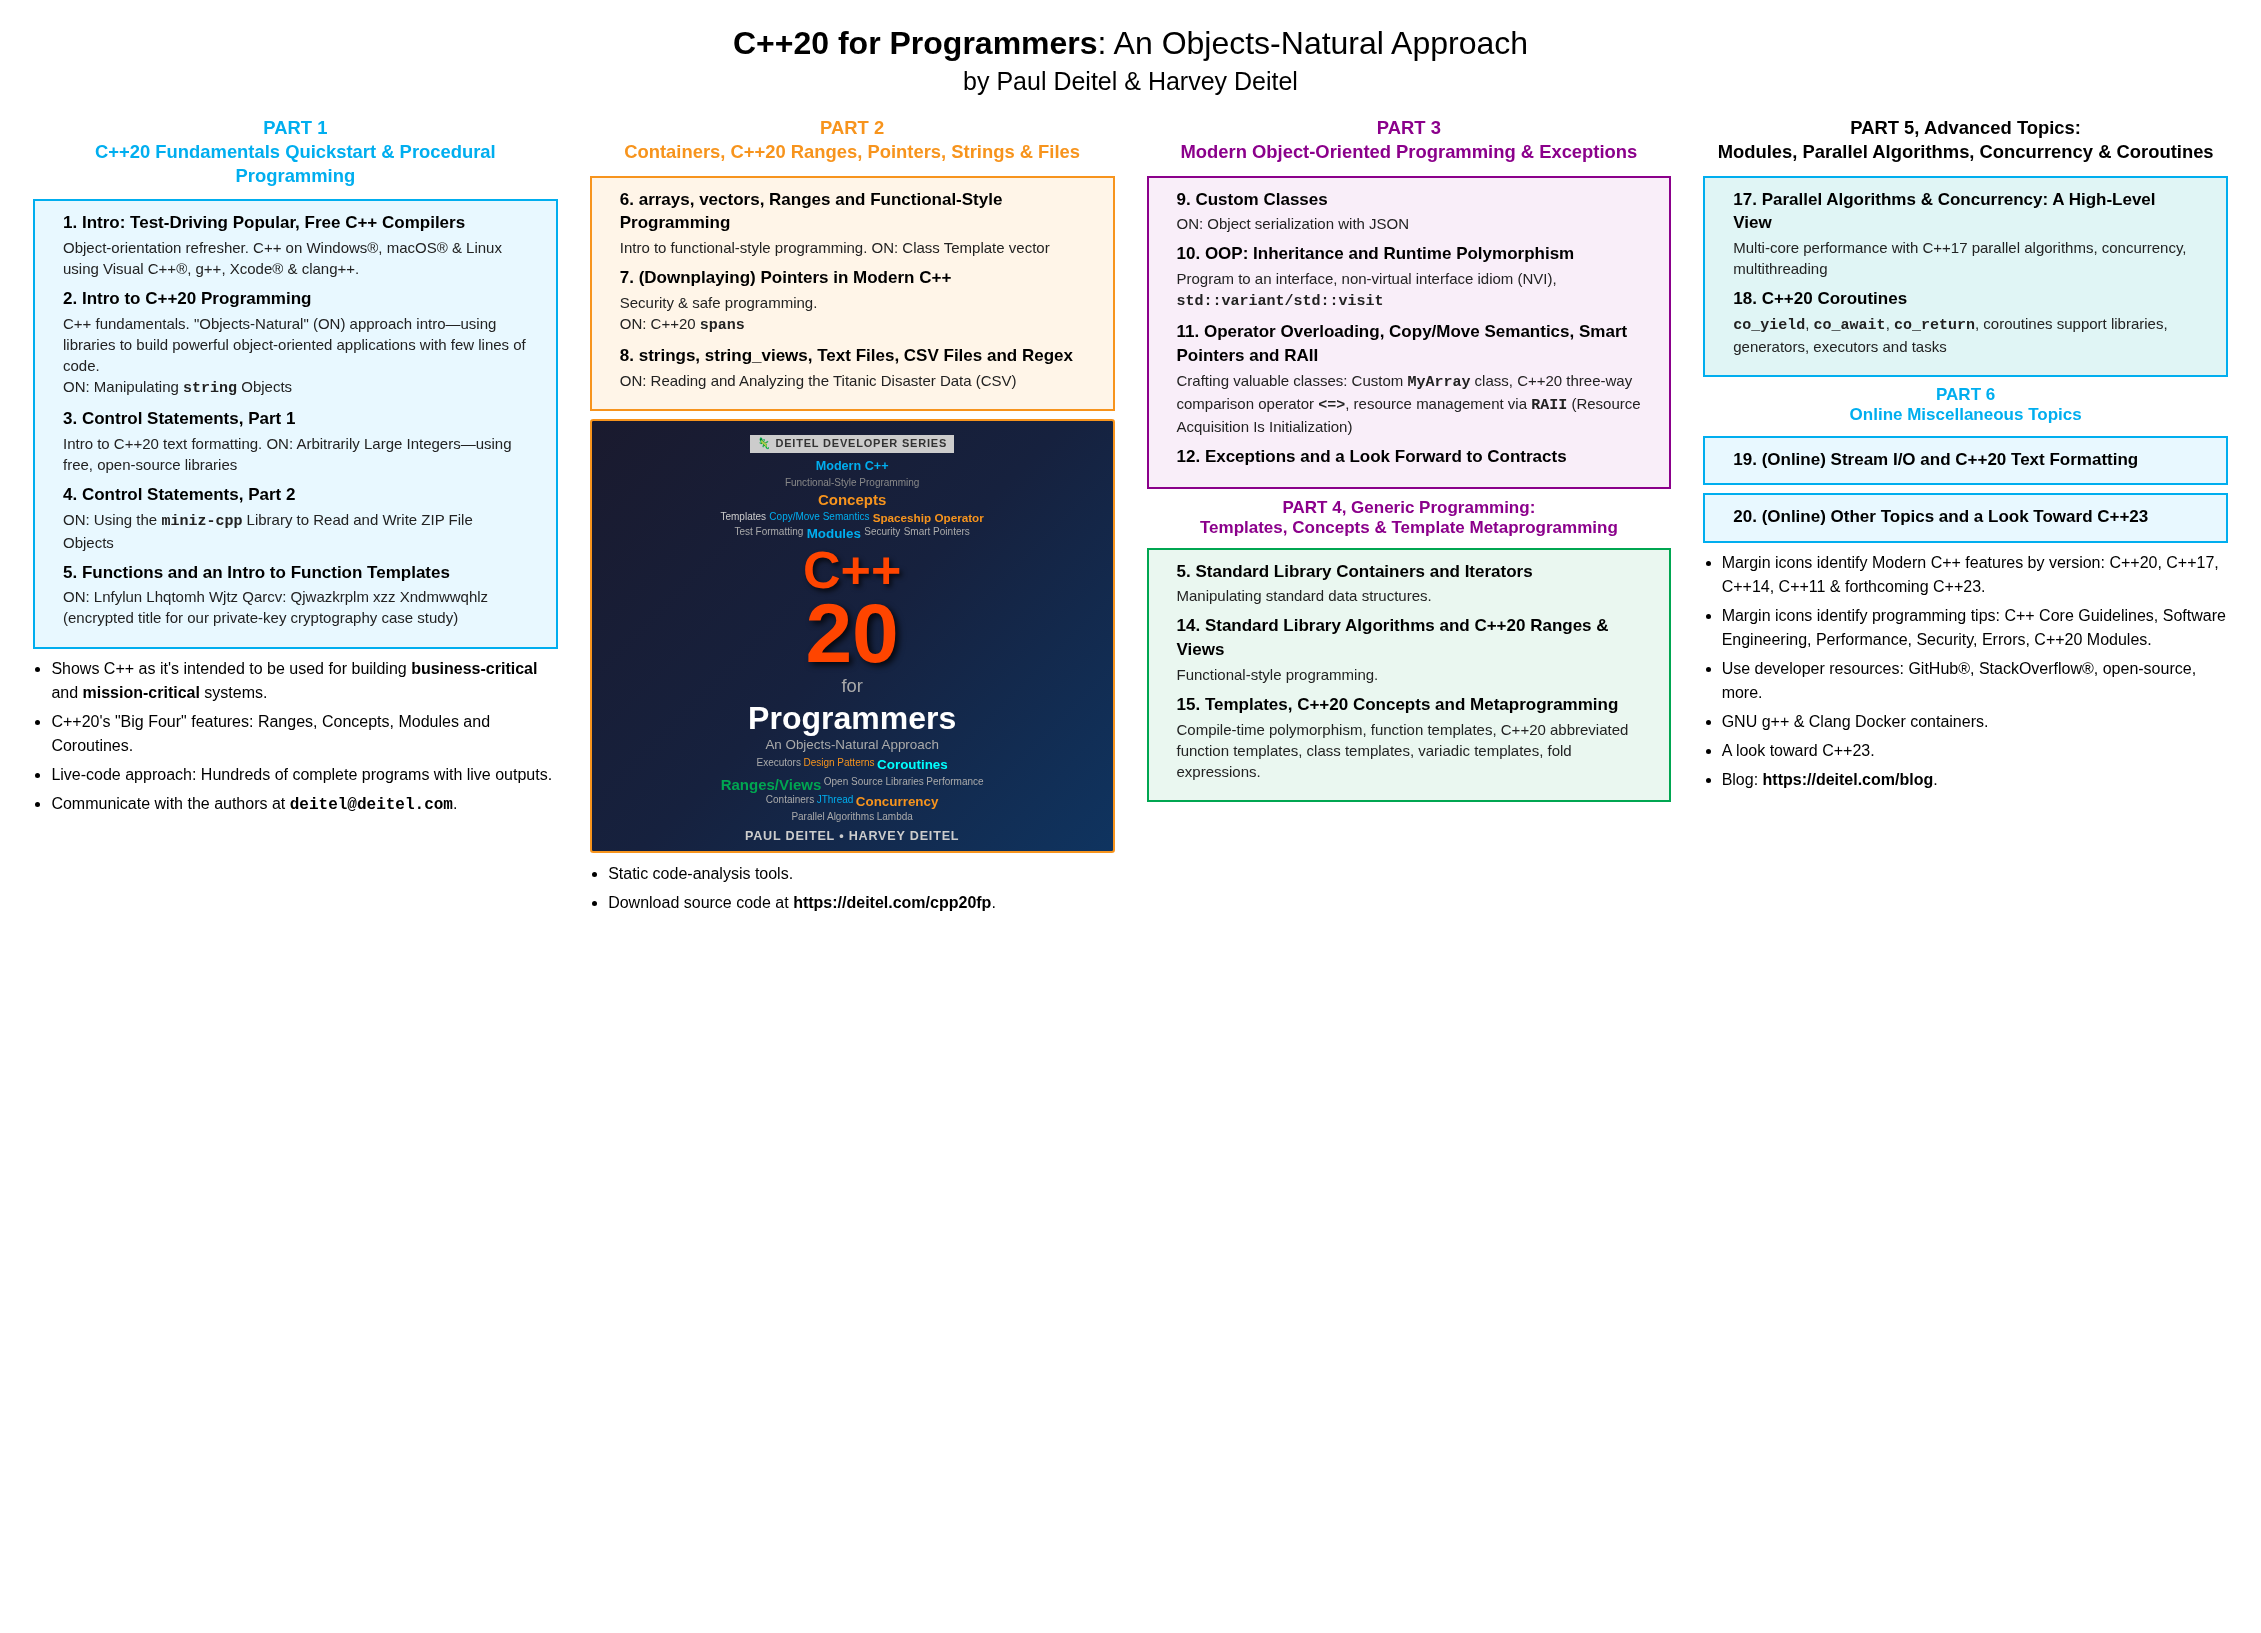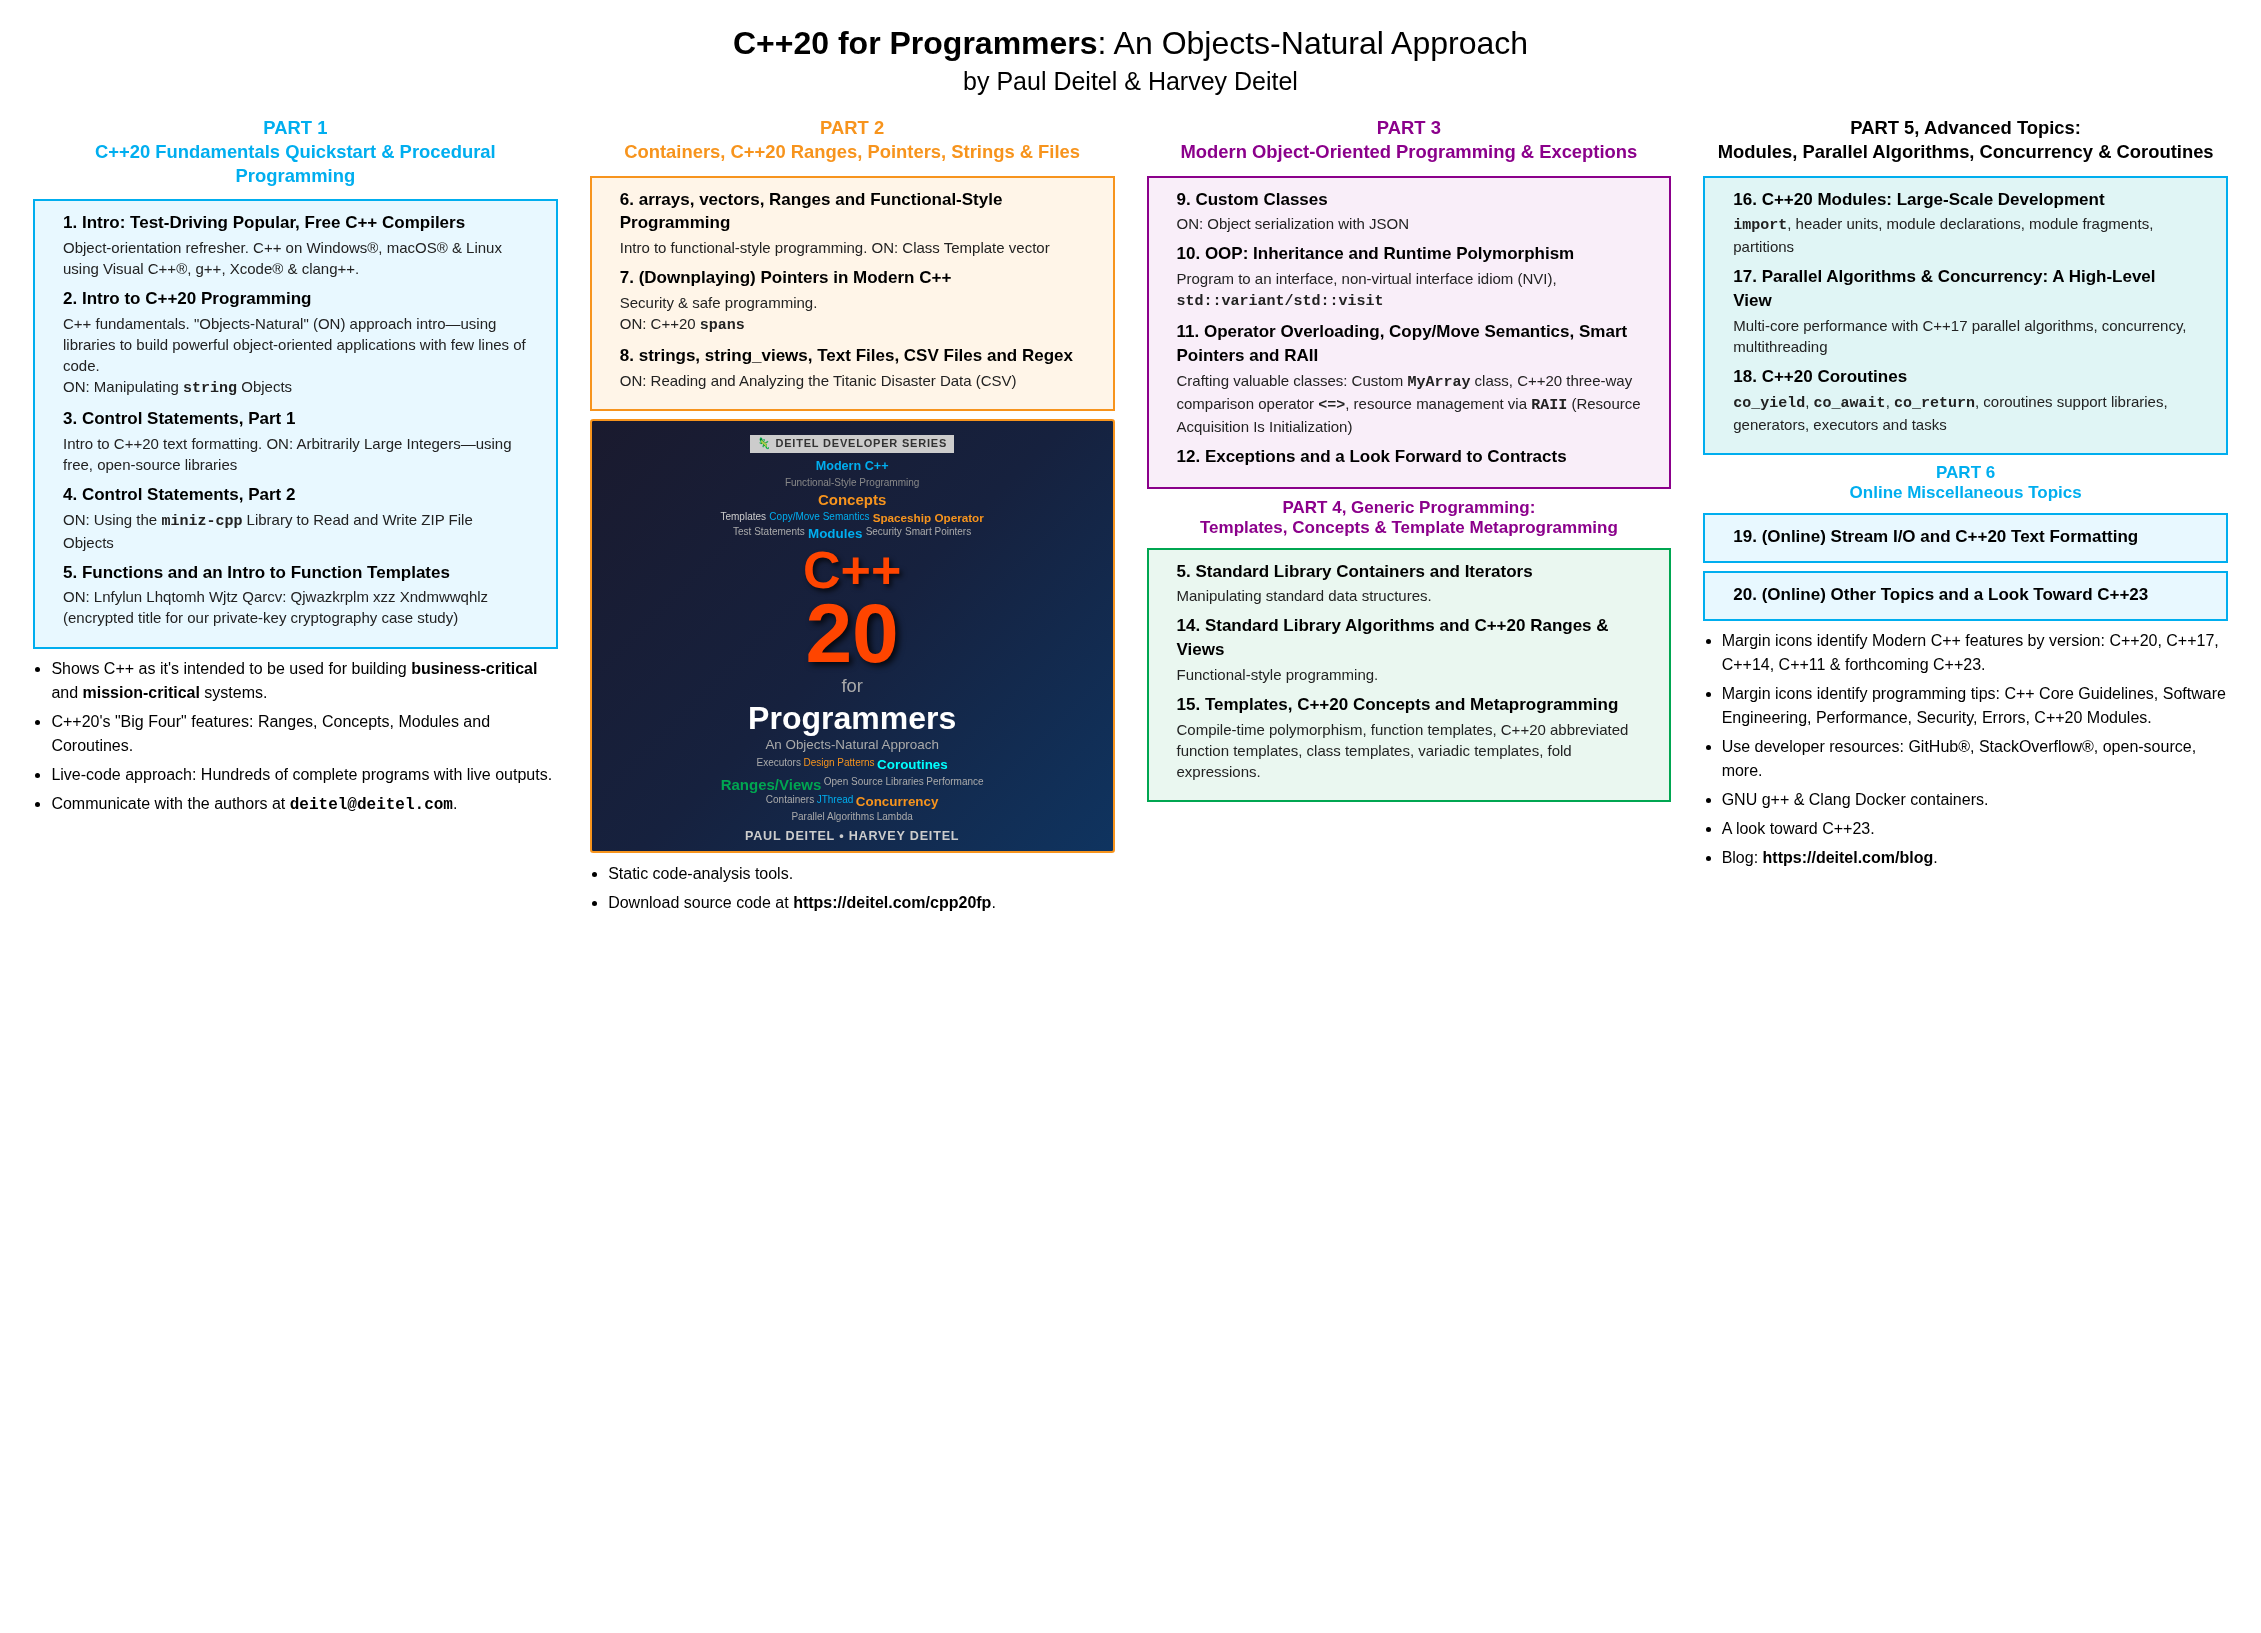--- a/index.html
+++ b/index.html
@@ -202,21 +202,21 @@
           <span style="color:#00AEEF; font-size:12.6px; font-weight:bold;">Modern C++</span>
           <span style="color:#888;">Functional-Style Programming</span>
           <span style="color:#F7941D; font-size:15px; font-weight:bold;">Concepts</span>
         </div>
         <div style="font-size:10px; color:#aaa; display:flex; flex-wrap:wrap; gap:3.3px; justify-content:center; margin-bottom:1.7px;">
           <span style="color:#ccc;">Templates</span>
           <span style="color:#00AEEF;">Copy/Move Semantics</span>
           <span style="color:#F7941D; font-size:11.7px; font-weight:bold;">Spaceship Operator</span>
         </div>
         <div style="font-size:10px; color:#aaa; display:flex; flex-wrap:wrap; gap:3.3px; justify-content:center; margin-bottom:3.3px;">
-          <span>Test Statements</span>
+          <span>Test Formatting</span>
           <span style="color:#00AEEF; font-size:13.4px; font-weight:bold;">Modules</span>
           <span>Security</span>
           <span>Smart Pointers</span>
         </div>
         <div class="book-title-big">C++</div>
         <div style="display:flex; align-items:center; justify-content:center; gap:5px;">
           <div style="font-size:84px; font-weight:900; color:#FF4500; text-shadow: 3.3px 3.3px 6.7px rgba(0,0,0,0.8); line-height:0.9;">20</div>
         </div>
         <div class="book-title-for">for</div>
         <div class="book-title-prog">Programmers</div>
@@ -302,24 +302,20 @@
   </div>
 
   <div class="col">
     <div class="part-header part5-color">
       <div>PART 5, Advanced Topics:</div>
       <div>Modules, Parallel Algorithms, Concurrency &amp; Coroutines</div>
     </div>
 
     <div class="box box-teal">
 
-      <div class="chapter-item">
-        <div class="chapter-title"><span>16.</span> <span>C++20 Modules: Large-Scale Development</span></div>
-        <div class="chapter-text"><code>import</code>, header units, module declarations, module fragments, partitions</div>
-      </div>
 
       <div class="chapter-item">
         <div class="chapter-title"><span>17.</span> <span>Parallel Algorithms &amp; Concurrency: A High-Level View</span></div>
         <div class="chapter-text">Multi-core performance with C++17 parallel algorithms, concurrency, multithreading</div>
       </div>
 
       <div class="chapter-item">
         <div class="chapter-title"><span>18.</span> <span>C++20 Coroutines</span></div>
         <div class="chapter-text"><code>co_yield</code>, <code>co_await</code>, <code>co_return</code>, coroutines support libraries, generators, executors and tasks</div>
       </div>

